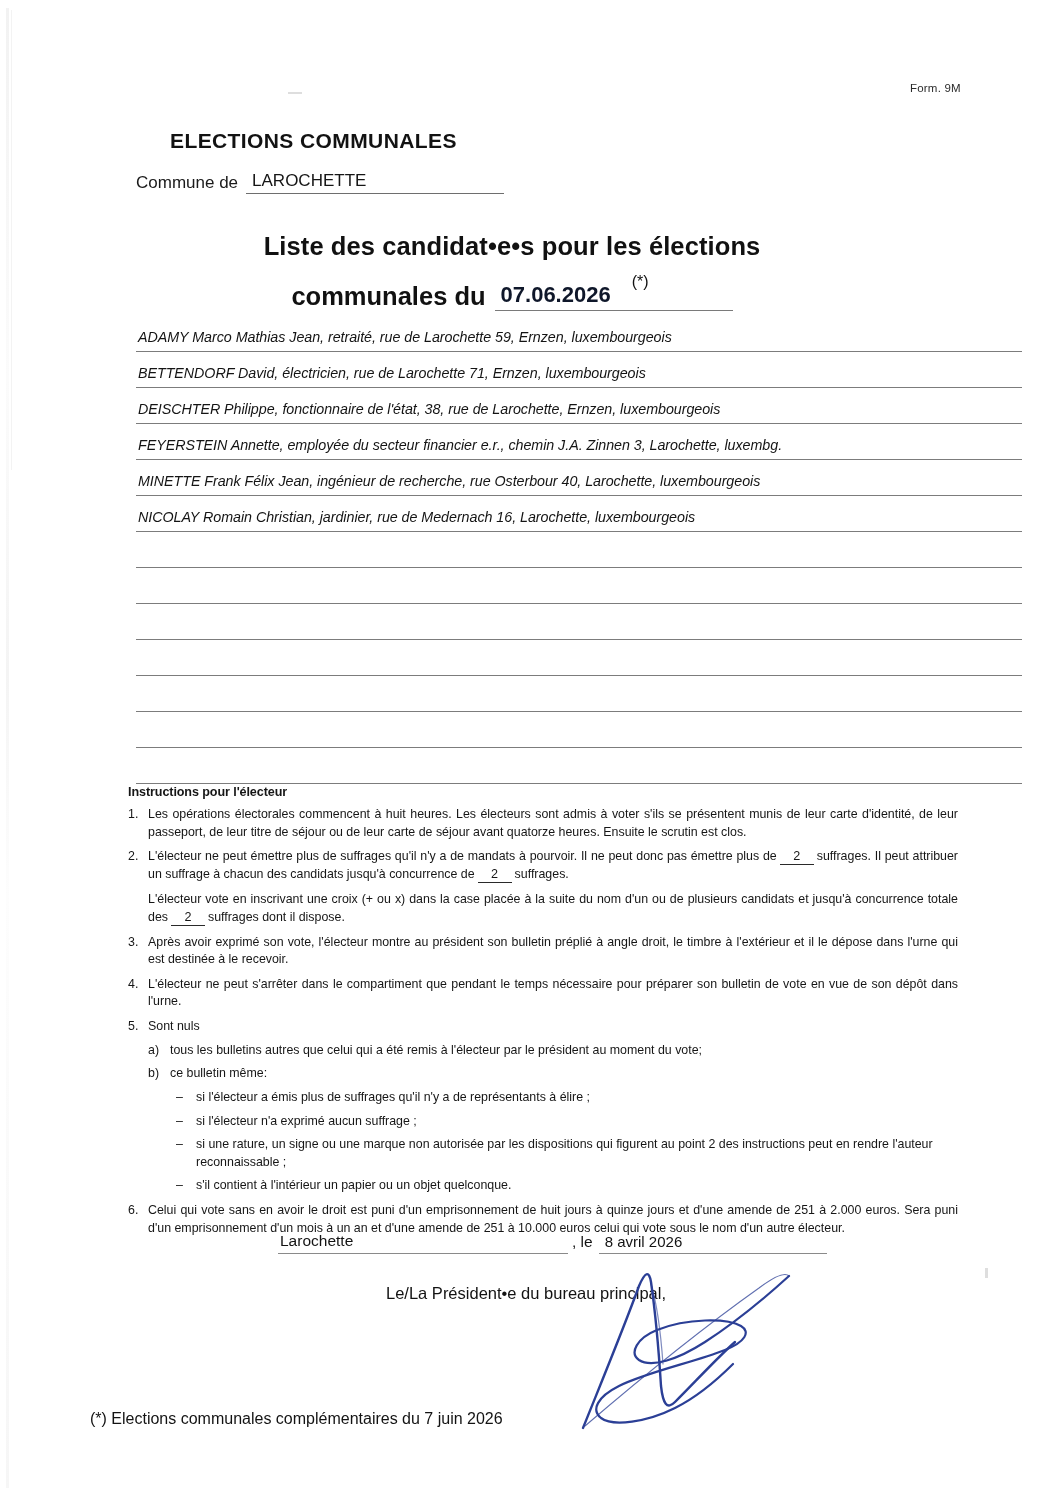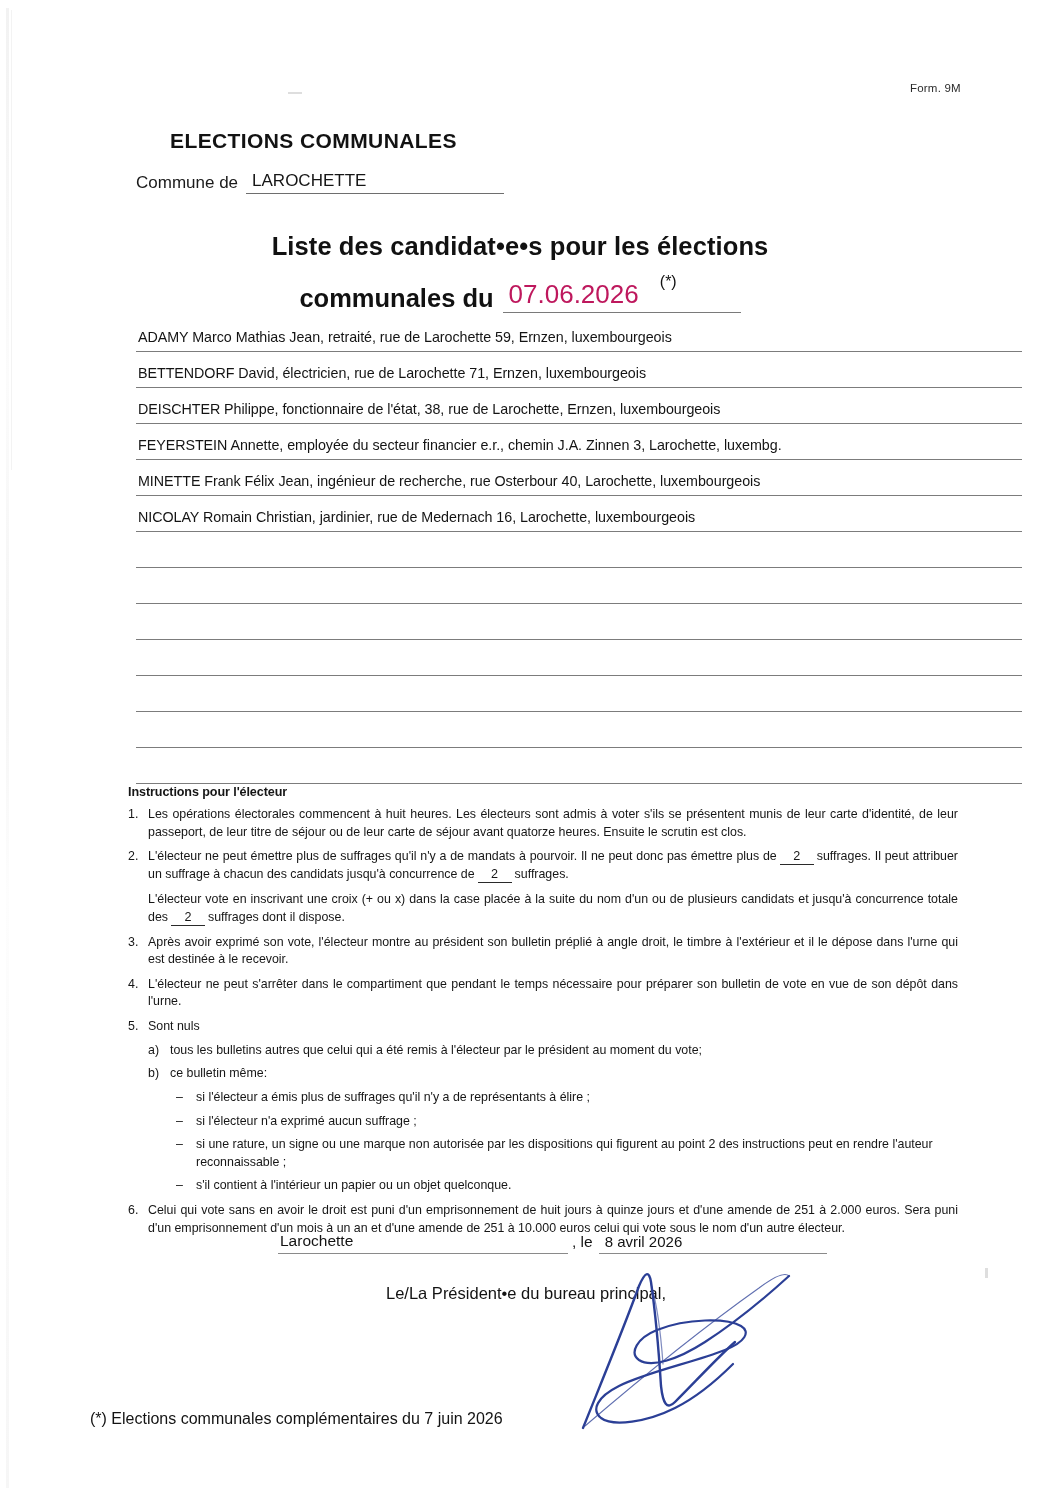--- a/index.html
+++ b/index.html
@@ -75,21 +75,21 @@
     border-bottom: 1.6px solid #6e6e6e;
     font-size: 17px;
     color: #151515;
     padding-left: 6px;
     padding-bottom: 2px;
     line-height: 1.1;
   }
 
   .title-block {
     position: absolute;
-    left: 16px;
+    left: 8px;
     top: 232px;
     width: 1008px;
     text-align: center;
   }
   .title-line1 {
     font-size: 25.5px;
     font-weight: bold;
     color: #111111;
     letter-spacing: 0.1px;
   }
@@ -104,23 +104,23 @@
   }
   .title-date-wrap {
     display: inline-block;
     margin-left: 9px;
     border-bottom: 1.6px solid #7a7a7a;
     min-width: 228px;
     text-align: left;
     padding: 0 4px 2px 6px;
   }
   .title-date {
-    font-size: 26px;
-    font-weight: normal;
-    color: #be185d;
+    font-size: 22px;
+    font-weight: bold;
+    color: #0f172a;
   }
   .title-star {
     font-size: 16px;
     font-weight: normal;
     color: #111111;
     margin-left: 14px;
     vertical-align: top;
     position: relative;
     top: -6px;
   }
@@ -128,20 +128,21 @@
   .candidates {
     position: absolute;
     left: 136px;
     top: 316px;
     width: 886px;
   }
   .cand-row {
     height: 35px;
     border-bottom: 1.5px solid #7c7c7c;
     position: relative;
+    font-style: italic;
   }
   .cand-text {
     position: absolute;
     left: 2px;
     bottom: 6px;
     font-size: 14.3px;
     color: #141414;
     white-space: nowrap;
     letter-spacing: -0.05px;
   }

